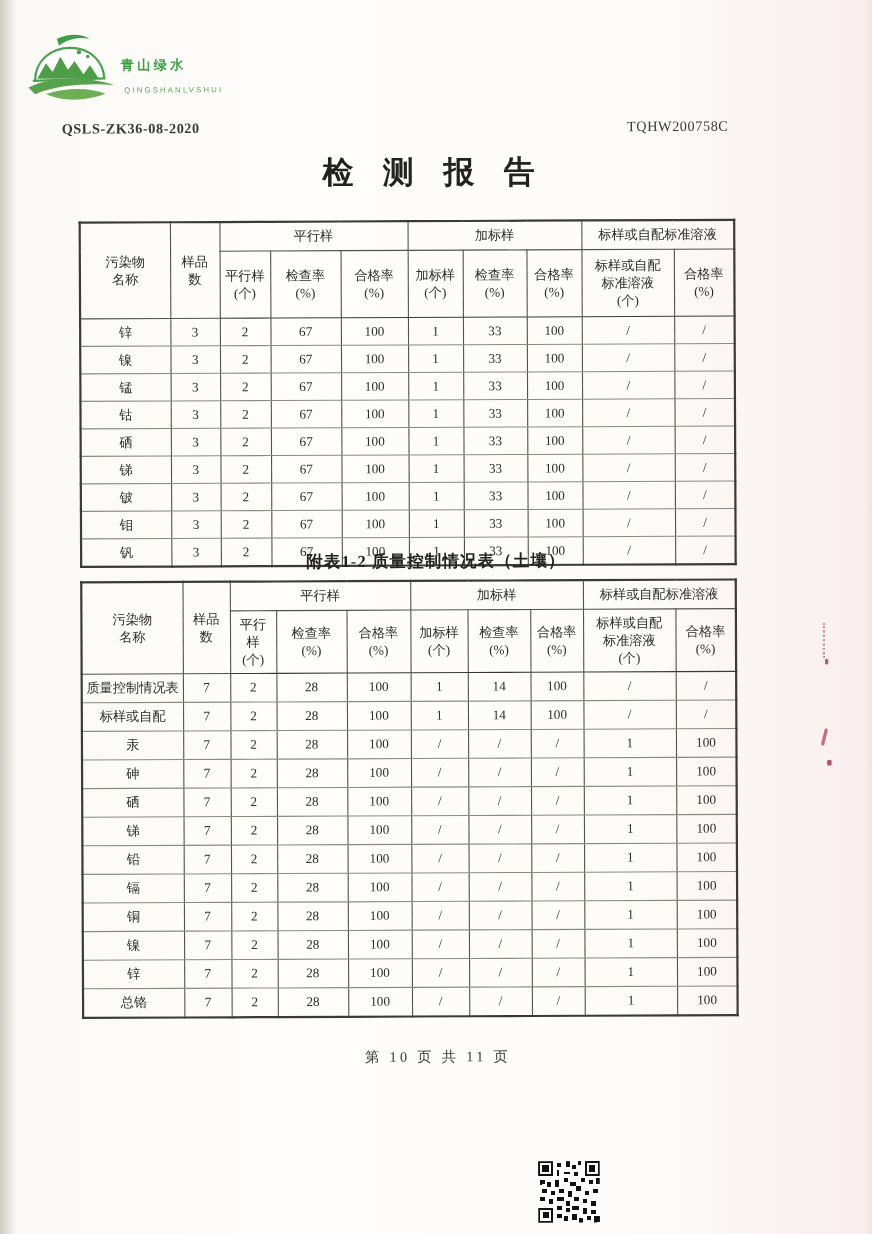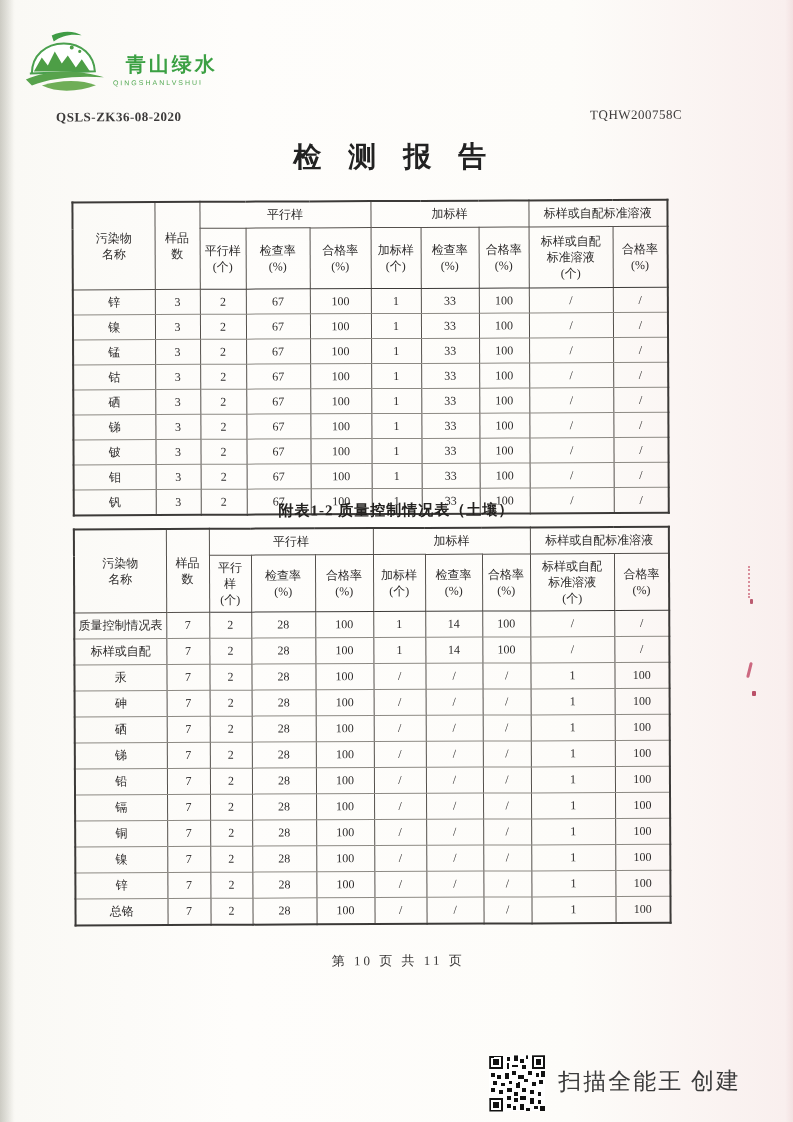--- a/index.html
+++ b/index.html
@@ -9,31 +9,31 @@
     background:#ffffff;
   }
   .page{
     position:relative;width:793px;height:1122px;overflow:hidden;
     background:linear-gradient(90deg,#edece6 0px,#faf9f5 16px,#fefdfb 30%,#fdfcf9 72%,#f9efee 99%,#f3e2e2 100%);
   }
   .sheet{position:absolute;inset:0;transform:rotate(-0.25deg);}
   
   .logo-icon{position:absolute;left:26px;top:26px;width:86px;height:80px;}
   .logo-cn{
-    position:absolute;left:128px;top:50px;
-    font-size:20px;font-weight:bold;letter-spacing:3px;color:#3ba043;
+    position:absolute;left:112px;top:50px;
+    font-size:12px;font-weight:bold;letter-spacing:3px;color:#3ba043;
     font-family:"Liberation Sans","DejaVu Sans",sans-serif;
   }
   .logo-en{
     position:absolute;left:115px;top:78px;
     font-size:7px;letter-spacing:2px;color:#55aa55;
     font-family:"Liberation Sans","DejaVu Sans",sans-serif;
   }
   .code-left{position:absolute;left:58px;top:108px;font-size:13px;color:#3c3a3a;letter-spacing:0.5px;font-weight:bold;}
-  .code-right{position:absolute;left:572px;top:108px;font-size:13px;color:#3c3a3a;letter-spacing:0.5px;margin-left:20px;}
+  .code-right{position:absolute;left:572px;top:108px;font-size:13px;color:#3c3a3a;letter-spacing:0.5px;}
   .report-title{
     position:absolute;left:0;top:138px;width:100%;text-align:center;
     font-size:28px;font-weight:bold;color:#222;letter-spacing:10px;
   }
   
   table.qc{
     position:absolute;left:73px;border-collapse:collapse;table-layout:fixed;
     width:595px;font-size:12px;color:#2e2c2c;
     border:2px solid #3c3a38;
   }
@@ -497,21 +497,20 @@
           <rect x="21" y="22" width="2" height="3"></rect>
         <rect x="25" y="23" width="2" height="2"></rect>
           <rect x="9" y="25" width="2" height="2"></rect>
           <rect x="12" y="26" width="2" height="2"></rect>
           <rect x="16" y="25" width="2" height="3"></rect>
         <rect x="19" y="27" width="2" height="2"></rect>
           <rect x="23" y="26" width="2" height="2"></rect>
           <rect x="26" y="26" width="3" height="3"></rect>
       </g>
     </svg>
-    <div class="scanner-note">扫描全能王 创建</div>
   </div>
 
   <div class="artifact edge-shadow"></div>
   <div class="artifact red-dash"></div>
   <div class="artifact red-dot1"></div>
   <div class="artifact red-curve"></div>
   <div class="artifact red-dot2"></div>
 </div>
 
 </body></html>

